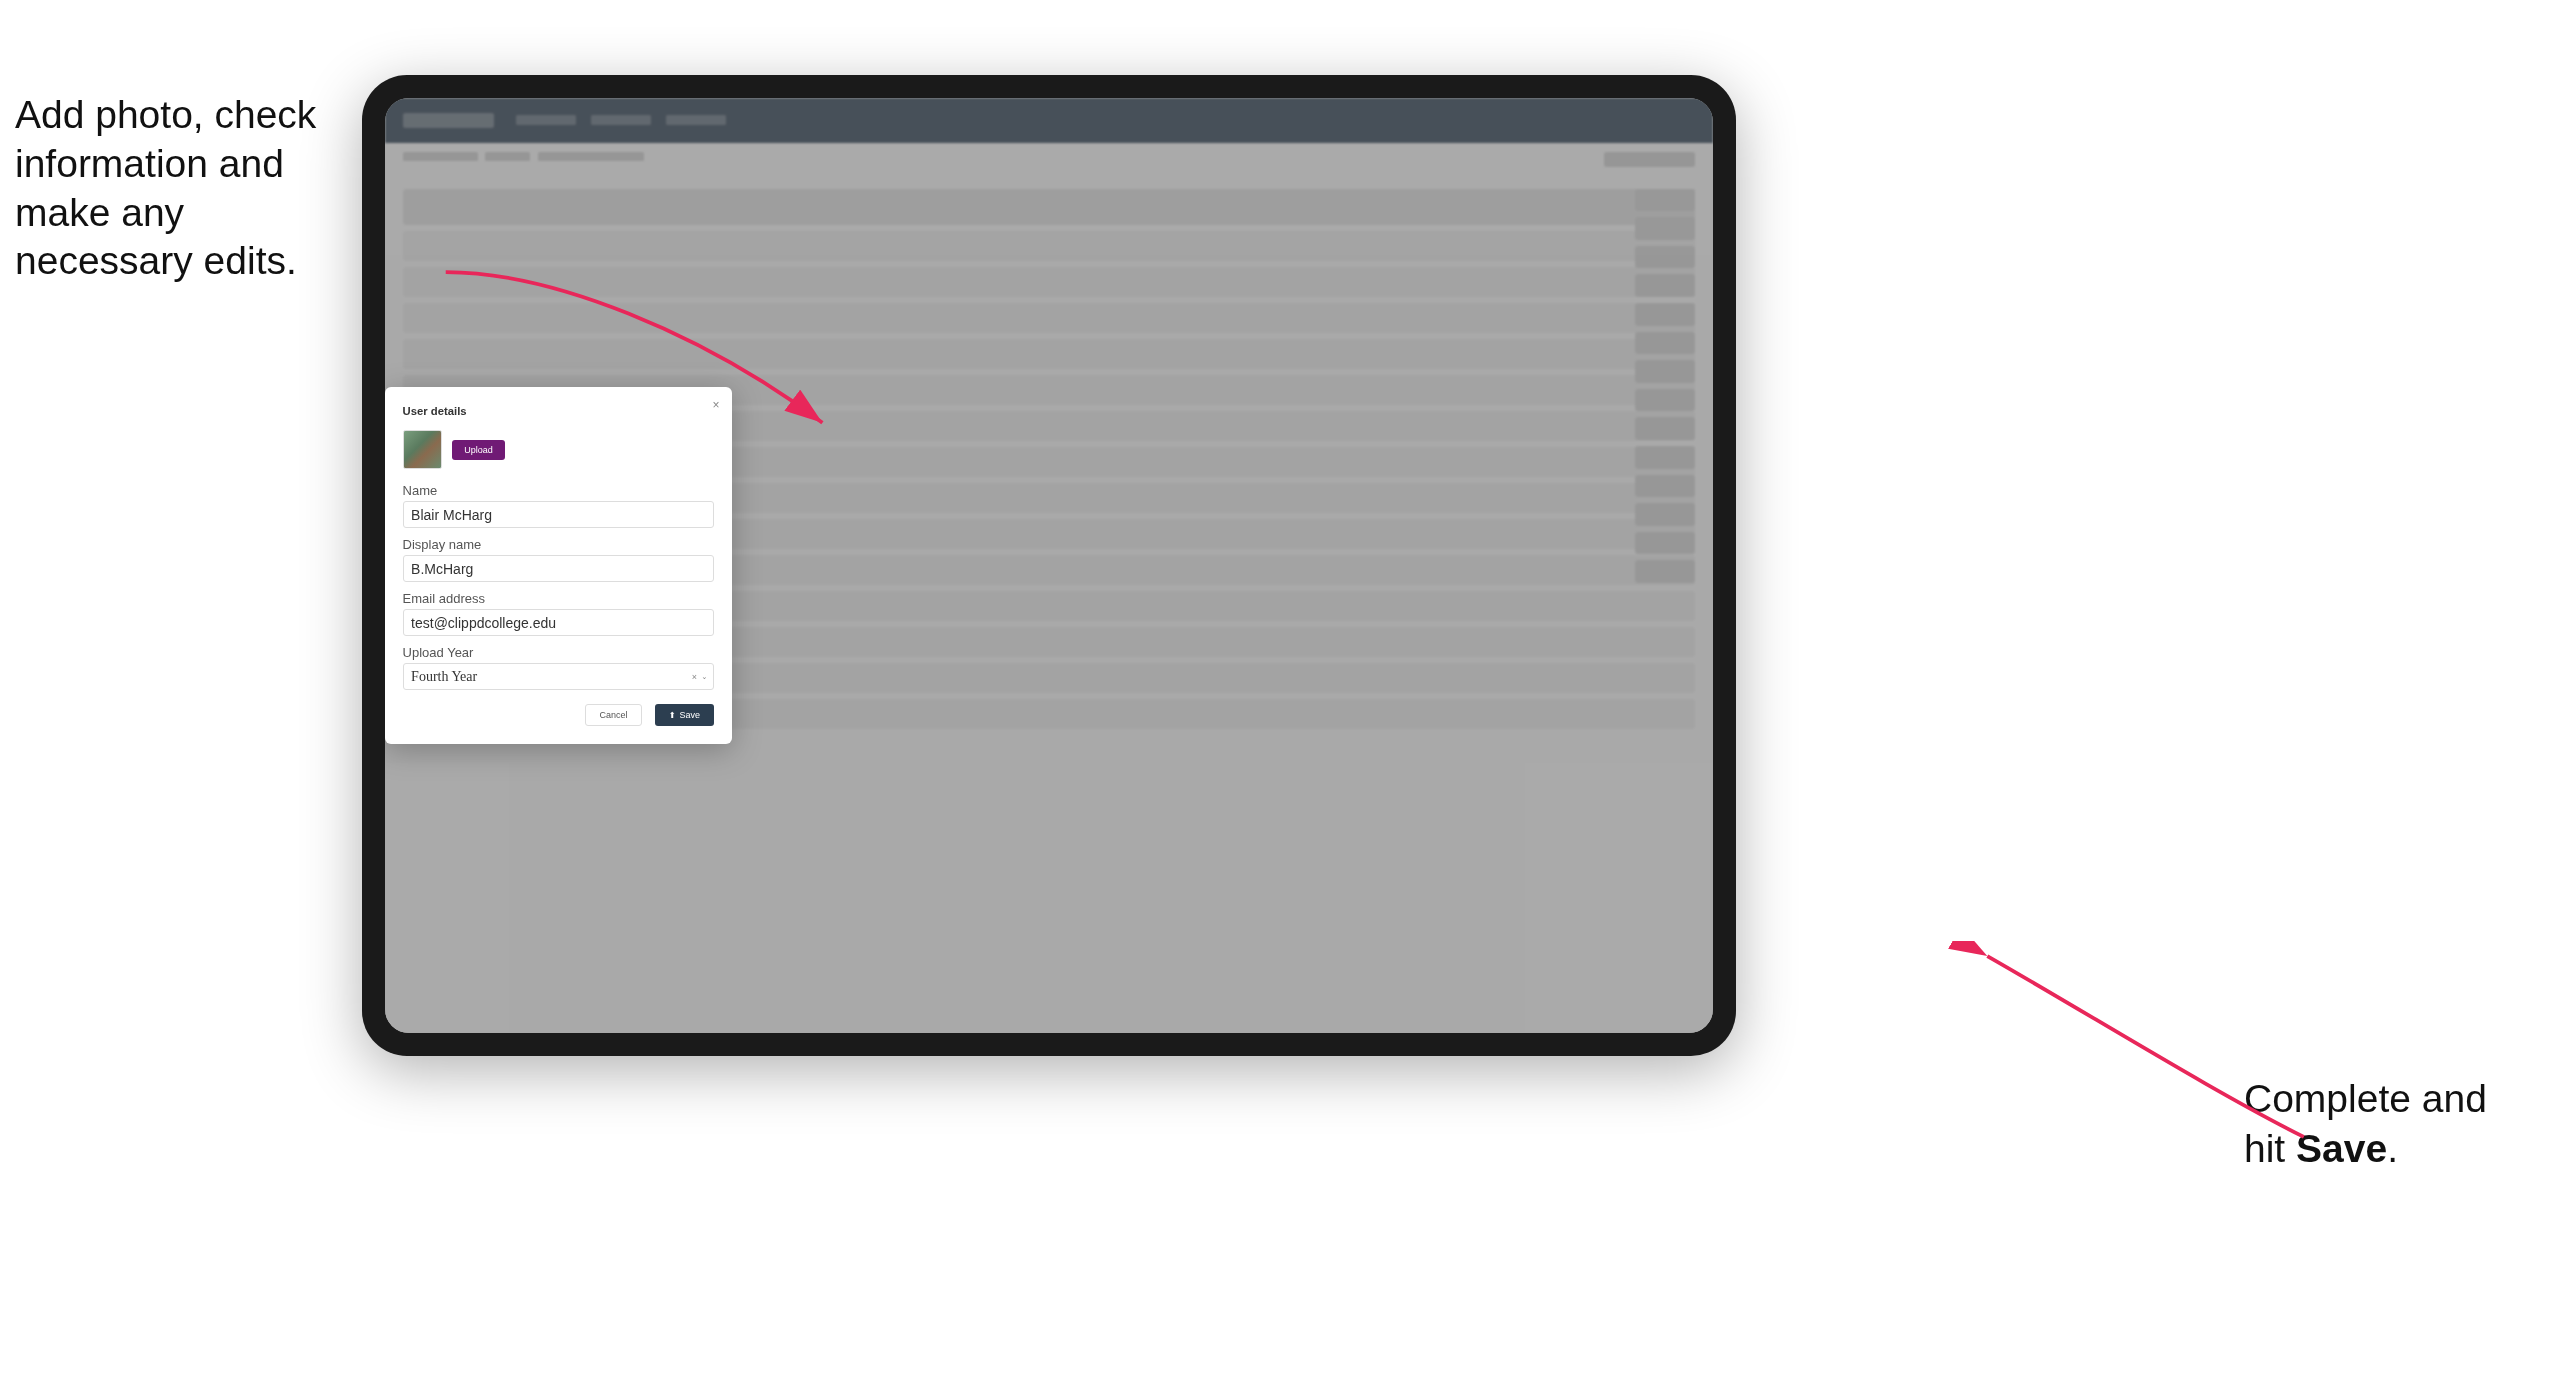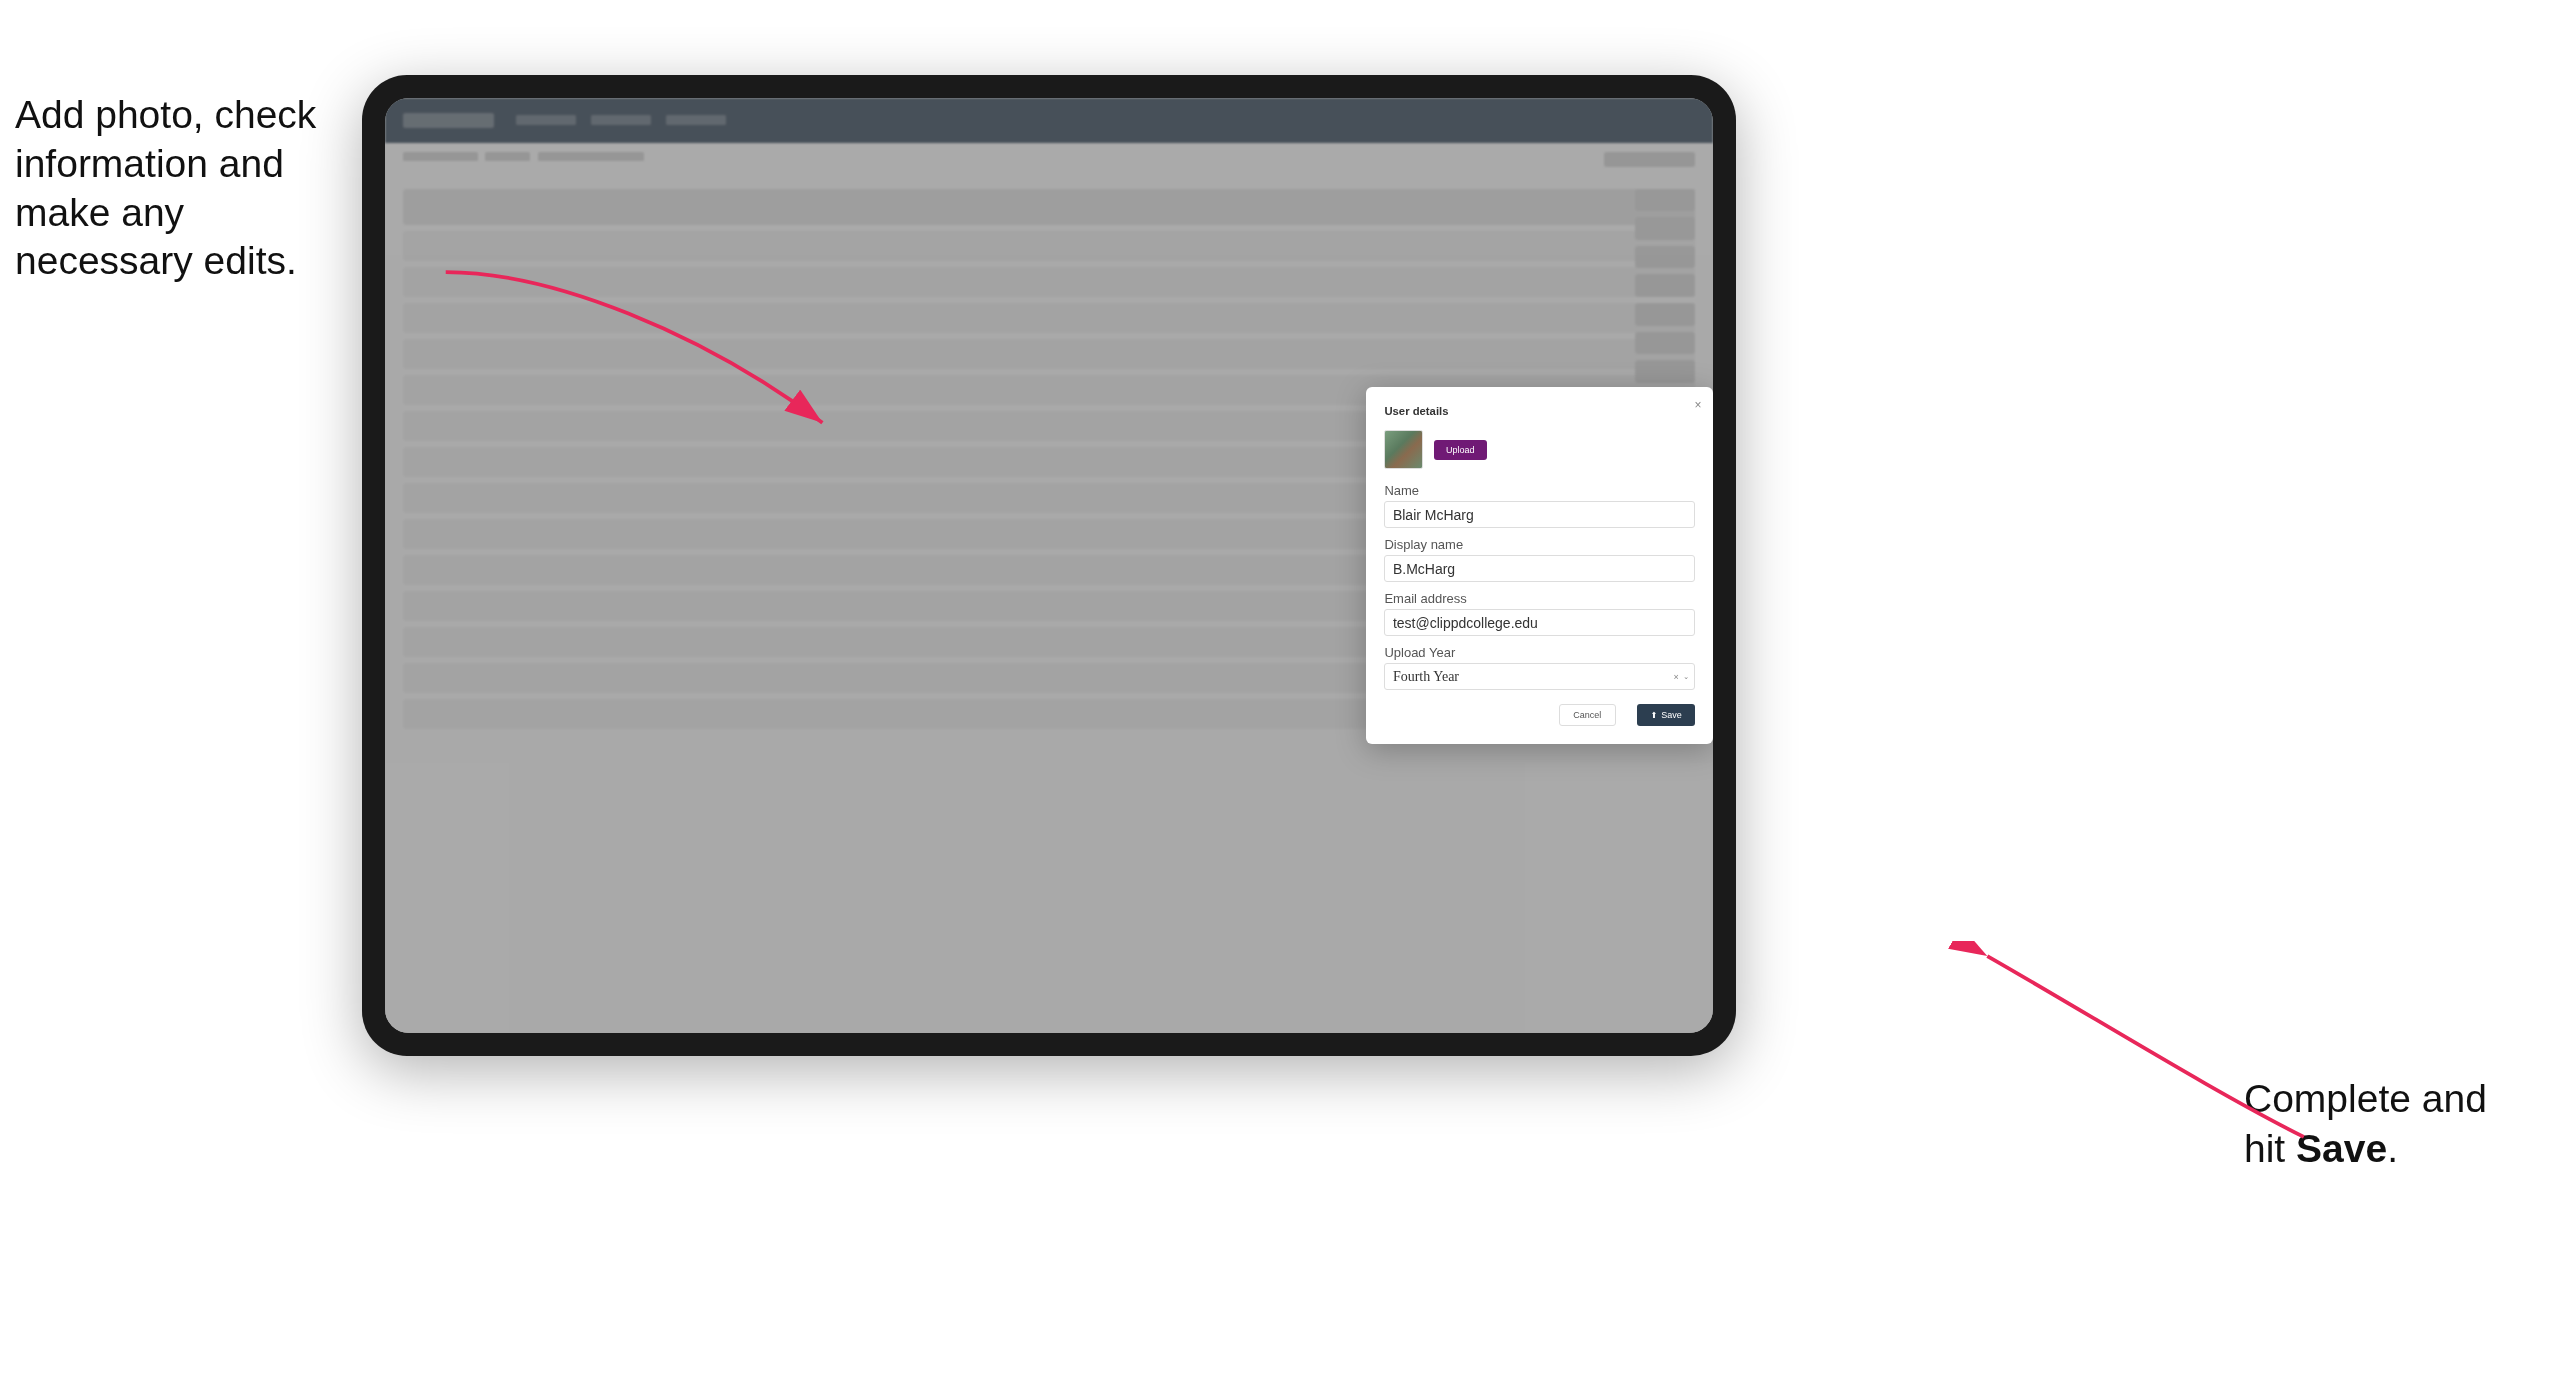--- a/index.html
+++ b/index.html
@@ -138,21 +138,21 @@
       height: 36px;
     }
 
     
     .modal-overlay {
       position: absolute;
       top: 0; left: 0; right: 0; bottom: 0;
       background: rgba(0,0,0,0.3);
       display: flex;
       align-items: center;
-      justify-content: flex-end;
+      justify-content: flex-start;
       z-index: 10;
     }
 
     
     .modal {
       background: #fff;
       border-radius: 6px;
       box-shadow: 0 6px 30px rgba(0,0,0,0.25);
       width: 347px;
       padding: 18px;
@@ -260,21 +260,21 @@
       right: 6px;
       font-size: 7.5px;
       color: #888;
       cursor: pointer;
     }
 
     
     .modal-footer {
       display: flex;
       justify-content: flex-end;
-      gap: 21px;
+      gap: 13px;
       margin-top: 13.6px;
     }
 
     .btn-cancel {
       background: #fff;
       border: 0.8px solid #ddd;
       border-radius: 3px;
       padding: 5.3px 13.6px;
       font-size: 9px;
       color: #555;

